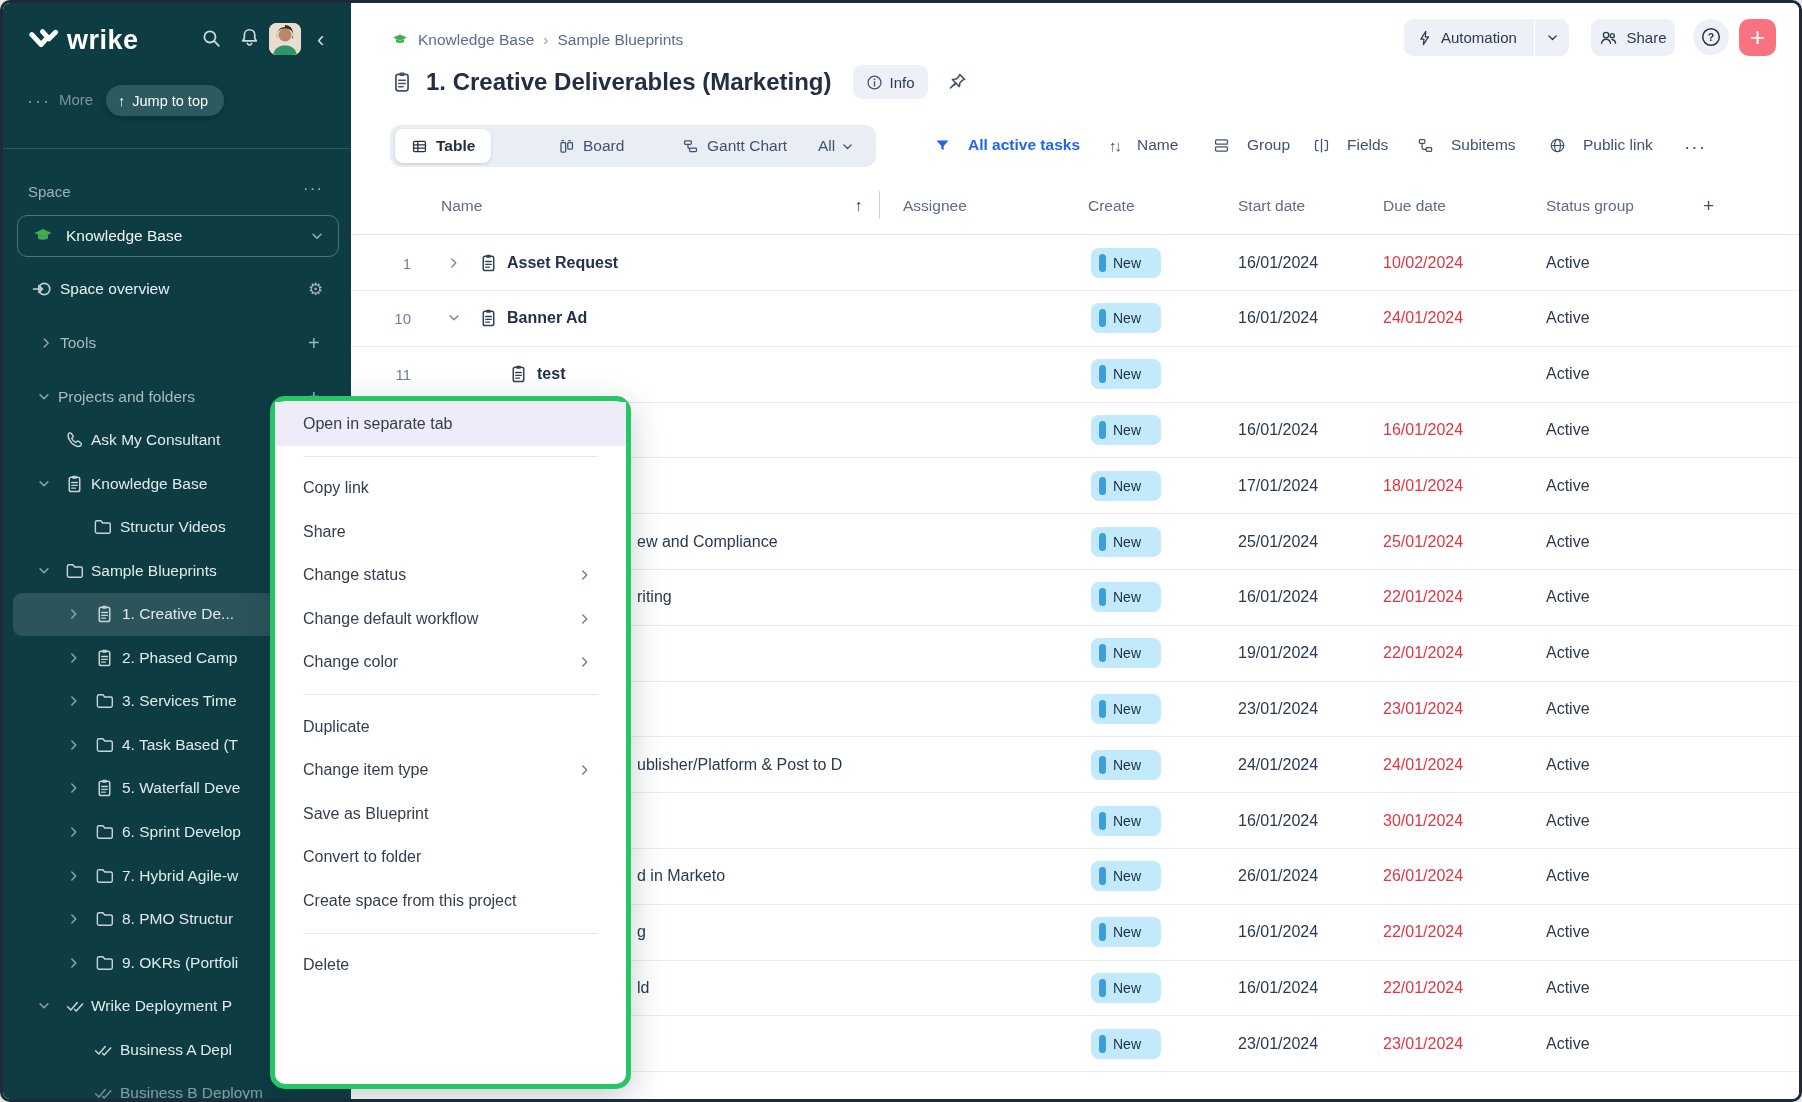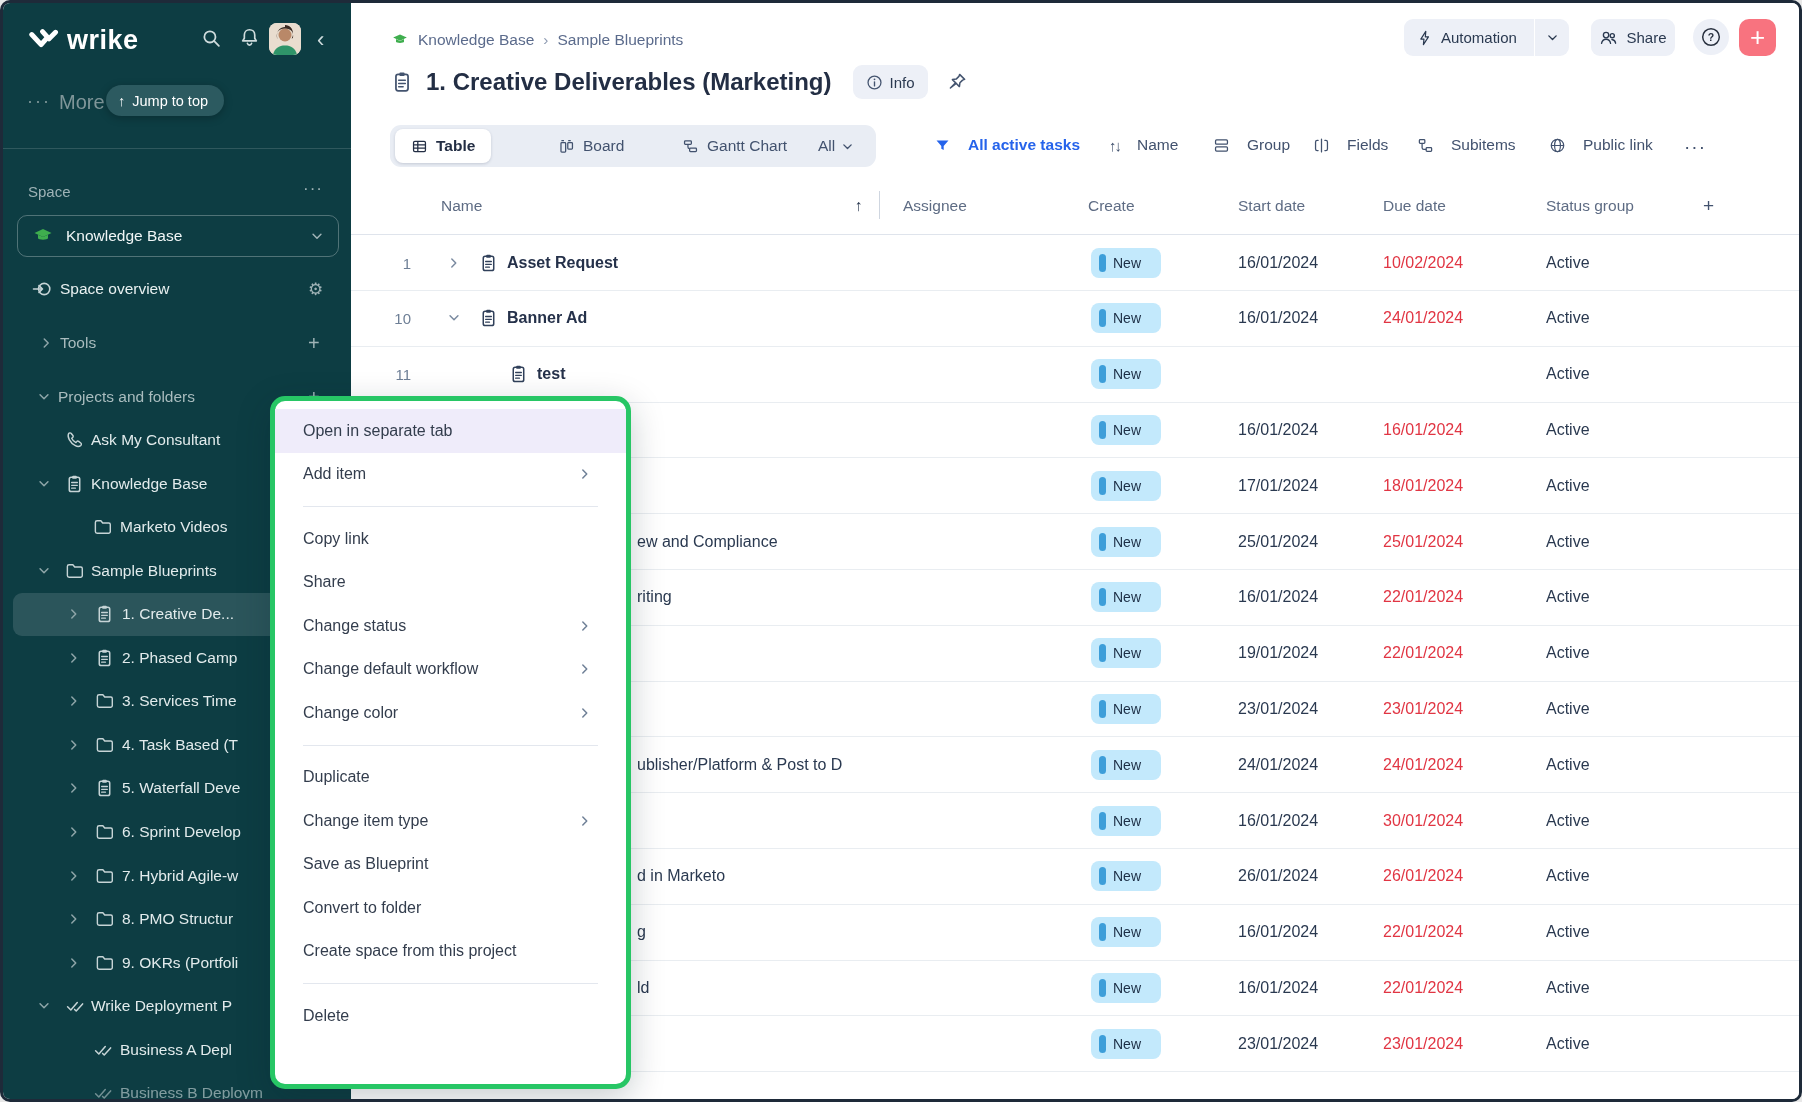--- a/index.html
+++ b/index.html
@@ -7,21 +7,21 @@
   .frame{position:relative;width:1802px;height:1102px;background:#fff;border:3px solid #1e2a39;border-radius:10px;overflow:hidden;}
   .abs{position:absolute;}
   
   .sidebar{position:absolute;left:0;top:0;width:348px;height:100%;background:#0d3d43;color:#dde8e9;text-decoration:underline;}
   .logo{position:absolute;left:26px;top:22px;display:flex;align-items:center;gap:8px;color:#fff;}
   .logo-text{font-size:27px;font-weight:700;letter-spacing:.5px;}
   .sb-ico{color:#cfdcdd;}
   .avatar{position:absolute;left:266px;top:20px;width:32px;height:32px;border-radius:8px;overflow:hidden;background:#e8ded2;}
   .collapse{position:absolute;left:314px;top:24px;font-size:22px;color:#cfdcdd;}
   .more-dots{position:absolute;left:24px;top:88px;color:#7f9699;font-size:18px;letter-spacing:2px;}
-  .more-label{position:absolute;left:56px;top:88px;color:#7f9699;font-size:20px;}
+  .more-label{position:absolute;left:56px;top:88px;color:#7f9699;font-size:15px;}
   .jump-pill{position:absolute;left:103px;top:82px;height:31px;padding:0 16px 0 12px;border-radius:16px;background:#2c5a60;color:#fff;display:flex;align-items:center;gap:7px;font-size:14.5px;box-shadow:0 2px 8px rgba(0,0,0,.25);}
   .sb-divider{position:absolute;left:0;top:145px;width:100%;height:1px;background:rgba(255,255,255,.14);}
   .space-label{position:absolute;left:25px;top:180px;color:#9fb3b6;font-size:15px;}
   .space-dots{position:absolute;left:300px;top:176px;color:#9fb3b6;font-size:17px;letter-spacing:1px;}
   .kb-box{position:absolute;left:14px;top:212px;width:322px;height:42px;border:1.5px solid rgba(255,255,255,.28);border-radius:10px;display:flex;align-items:center;gap:12px;padding:0 14px;font-size:15.5px;color:#f0f6f6;}
   .kb-box .grow{flex:1;}
   .srow{position:absolute;left:0;width:348px;height:40px;}
   .srow .t{position:absolute;top:50%;transform:translateY(-50%);font-size:15.5px;white-space:nowrap;}
   .sitem{position:absolute;left:0;width:348px;height:43px;}
   .sitem .lbl{position:absolute;top:50%;transform:translateY(-50%);font-size:15.5px;color:#e2ebec;white-space:nowrap;}
@@ -56,21 +56,21 @@
   .trow .dico{color:#30405a;display:flex;}
   .trow .nm{font-weight:700;color:#25314a;}
   .trow .frag{left:286px;font-weight:400;}
   .badge{position:absolute;left:740px;top:50%;transform:translateY(-50%);width:70px;height:30px;background:#c3e9fc;border-radius:8px;display:flex;align-items:center;}
   .badge .bar{width:7px;height:18px;border-radius:4px;background:#3d9ed9;margin-left:8px;}
   .badge .bt{font-size:14px;color:#1c2e45;margin-left:7px;}
   .start{left:887px;}
   .due{left:1032px;color:#e13543 !important;}
   .grp{left:1195px;}
   
-  .menu{position:absolute;left:267px;top:393px;width:361px;height:693px;background:#fff;border:5px solid #27c665;border-radius:15px;z-index:50;box-shadow:0 10px 34px rgba(10,30,40,.22);padding:8px 0;}
+  .menu{position:absolute;left:267px;top:393px;width:361px;height:693px;background:#fff;border:5px solid #27c665;border-radius:15px;z-index:50;box-shadow:0 10px 34px rgba(10,30,40,.22);padding:1px 0;}
   .mitem{position:relative;height:43.5px;display:flex;align-items:center;padding-left:28px;font-size:16px;color:#333d4d;}
   .mitem.hl{background:#efecfa;}
   .mitem .marrow{position:absolute;right:34px;color:#6e7f96;display:flex;}
   .mdiv{height:21px;display:flex;align-items:center;}
   .mdiv::before{content:"";display:block;height:1px;background:#e3e7ee;margin:0 28px;width:100%;}
   svg{display:block;}
 </style>
 </head>
 <body>
 
@@ -190,21 +190,21 @@
             </svg>
           </span>
           <span class="lbl" style="left: 88px;">Knowledge Base</span>
         </div>
         <div class="sitem" style="top: 502.65px;">
           <span class="ic" style="left: 90px;">
             <svg width="19" height="19" viewBox="0 0 20 20">
               <path d="M2.5 5.3a1.8 1.8 0 0 1 1.8-1.8h4l1.9 2.3h6.5A1.5 1.5 0 0 1 18.2 7.3v7.4a1.8 1.8 0 0 1-1.8 1.8H4.3a1.8 1.8 0 0 1-1.8-1.8z" fill="none" stroke="currentColor" stroke-width="1.5" stroke-linejoin="round"></path>
             </svg>
           </span>
-          <span class="lbl" style="left: 117px;">Marketo Videos</span>
+          <span class="lbl" style="left: 117px;">Structur Videos</span>
         </div>
         <div class="sitem" style="top: 546.2px;">
           <span class="chev" style="left: 34px;">
             <svg width="14" height="14" viewBox="0 0 16 16">
               <path d="M3.5 5.5 8 10l4.5-4.5" fill="none" stroke="currentColor" stroke-width="1.7" stroke-linecap="round" stroke-linejoin="round"></path>
             </svg>
           </span>
           <span class="ic" style="left: 62px;">
             <svg width="19" height="19" viewBox="0 0 20 20">
               <path d="M2.5 5.3a1.8 1.8 0 0 1 1.8-1.8h4l1.9 2.3h6.5A1.5 1.5 0 0 1 18.2 7.3v7.4a1.8 1.8 0 0 1-1.8 1.8H4.3a1.8 1.8 0 0 1-1.8-1.8z" fill="none" stroke="currentColor" stroke-width="1.5" stroke-linejoin="round"></path>
@@ -739,28 +739,20 @@
           <span class="c due" style="left: 1032px;">23/01/2024</span>
           <span class="c grp" style="left: 1195px;">Active</span>
         </div>
       </div>
   </main>
 
   <div class="menu" id="menu">
       <div class="mitem hl">
         <span>Open in separate tab</span>
       </div>
-      <div class="mitem">
-        <span>Add item</span>
-        <span class="marrow">
-          <svg width="14" height="14" viewBox="0 0 16 16">
-            <path d="M5.5 3.5 10 8l-4.5 4.5" fill="none" stroke="currentColor" stroke-width="1.7" stroke-linecap="round" stroke-linejoin="round"></path>
-          </svg>
-        </span>
-      </div>
       <div class="mdiv"></div>
       <div class="mitem">
         <span>Copy link</span>
       </div>
       <div class="mitem">
         <span>Share</span>
       </div>
       <div class="mitem">
         <span>Change status</span>
         <span class="marrow">

